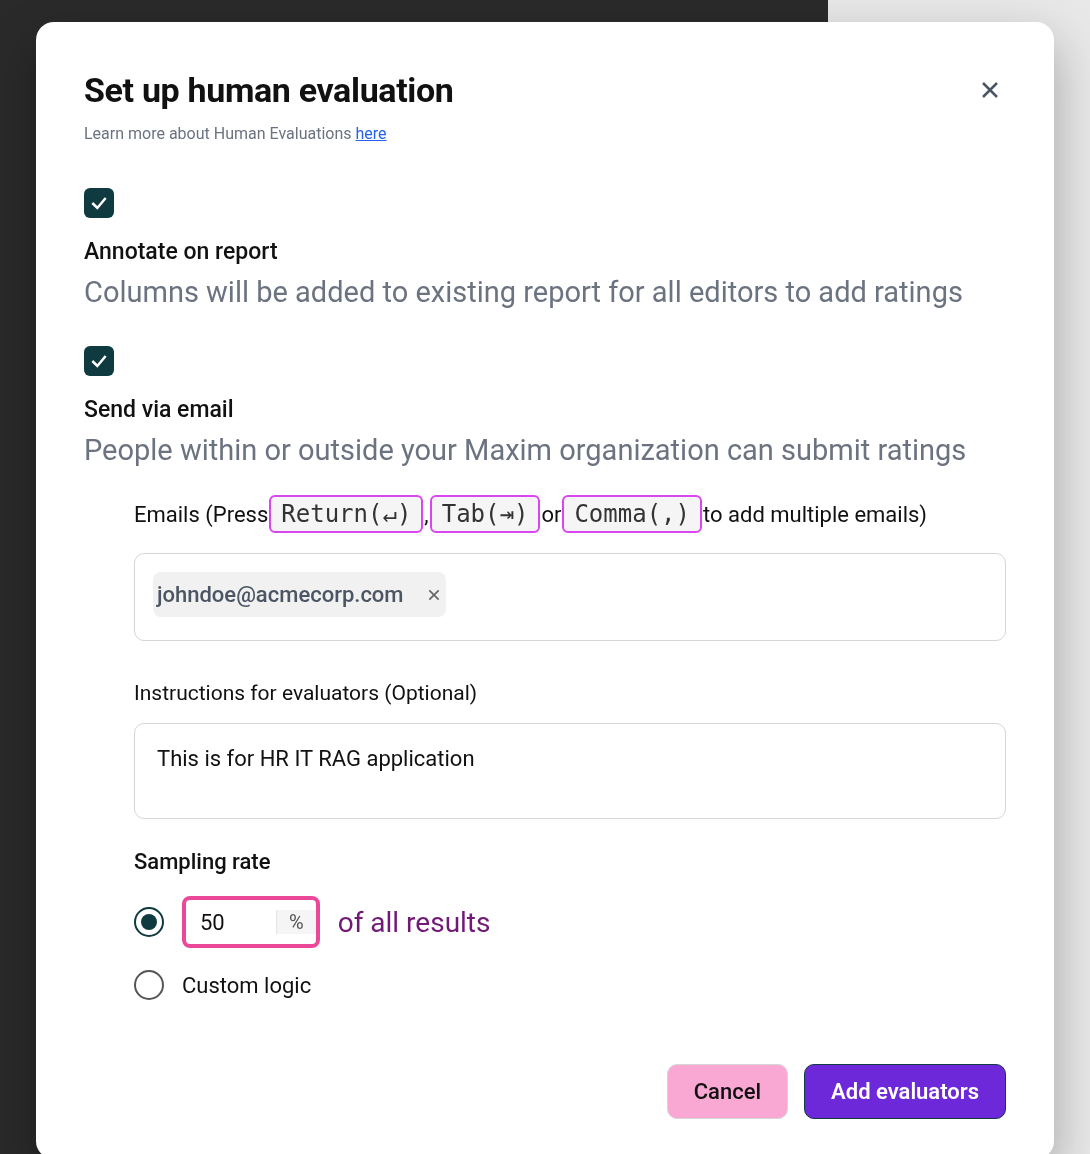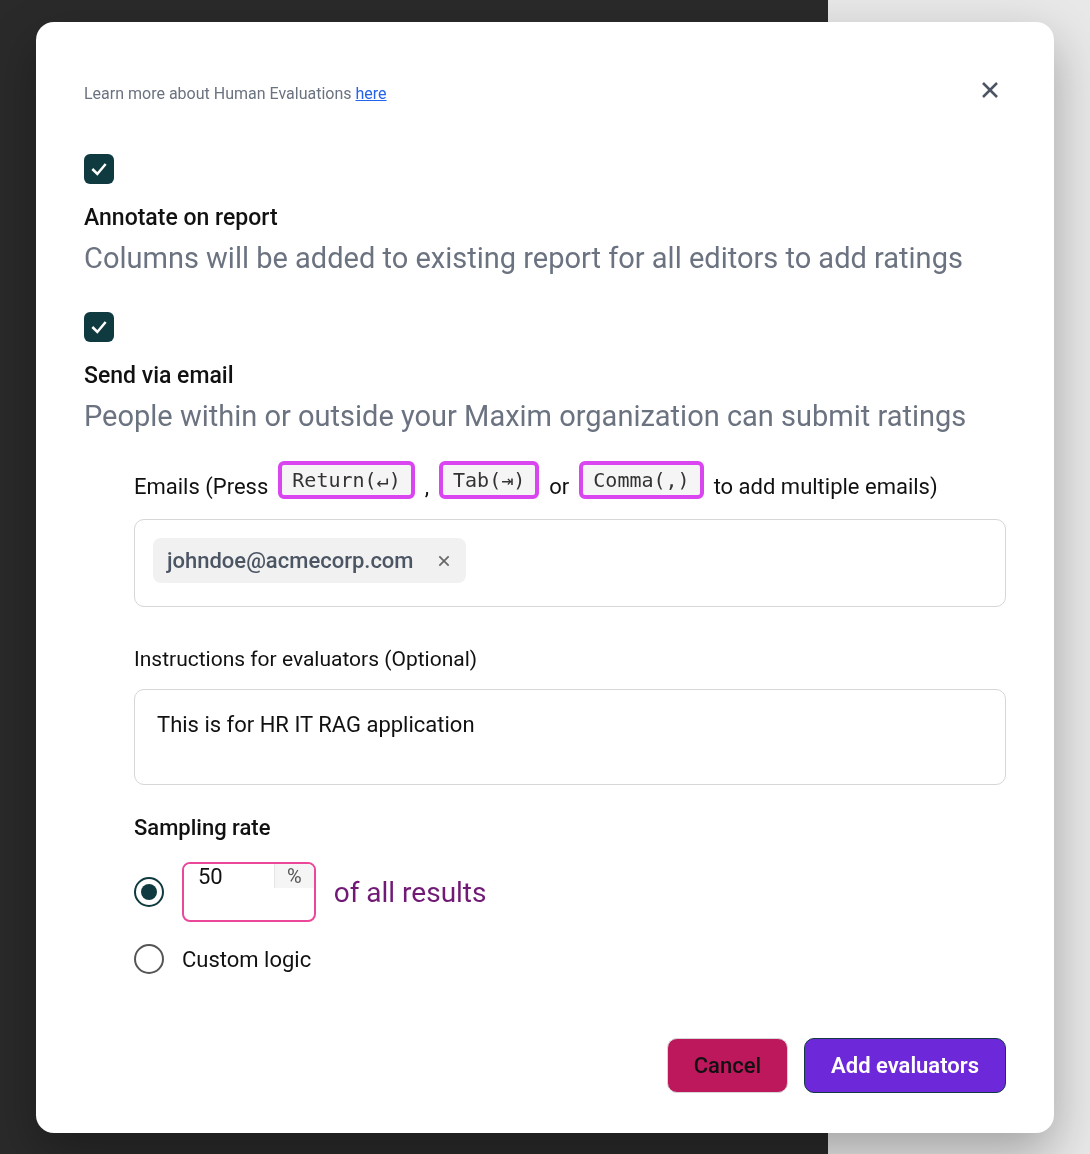--- a/index.html
+++ b/index.html
@@ -106,48 +106,48 @@
       font-size: 29px;
       color: #6b7280;
     }
     .email-section {
       margin-left: 50px;
     }
     .emails-label {
       font-size: 22px;
       color: #111;
       display: flex;
-      align-items: flex-end;
+      align-items: center;
       flex-wrap: wrap;
-      gap: 10px;
+      gap: 1px;
     }
     .kbd {
       font-family: ui-monospace, "SF Mono", Menlo, Consolas, monospace;
-      font-size: 20px;
+      font-size: 24px;
       background: #f5f5f5;
-      border: 4px solid #d946ef;
+      border: 2px solid #d946ef;
       border-radius: 6px;
       padding: 3px 10px;
       color: #333;
     }
     .email-input-box {
       margin-top: 20px;
       border: 1px solid #d6d6d6;
       border-radius: 10px;
       padding: 18px 18px;
       min-height: 88px;
       display: flex;
       align-items: flex-start;
       flex-wrap: wrap;
       gap: 8px;
     }
     .email-chip {
       background: #f1f1f1;
       border-radius: 8px;
-      padding: 10px 14px;
+      padding: 10px 4px;
       display: inline-flex;
       align-items: center;
       gap: 22px;
       font-size: 22px;
       color: #4b5563;
       font-weight: 500;
     }
     .chip-x {
       cursor: pointer;
       color: #666;
@@ -209,25 +209,25 @@
       border-color: #555;
     }
     .radio-dot {
       width: 16px;
       height: 16px;
       border-radius: 50%;
       background: #0f3a3f;
     }
     .num-input-wrap {
       display: flex;
-      align-items: flex-start;
-      border: 2px solid #ec4899;
+      align-items: center;
+      border: 4px solid #ec4899;
       border-radius: 8px;
       overflow: hidden;
-      height: 60px;
+      height: 52px;
     }
     .num-input {
       border: none;
       width: 90px;
       padding: 0 14px;
       font-size: 22px;
       color: #111;
       font-family: inherit;
       outline: none;
     }
@@ -256,39 +256,40 @@
     }
     .btn {
       font-size: 22px;
       padding: 14px 26px;
       border-radius: 10px;
       cursor: pointer;
       font-family: inherit;
       font-weight: 500;
     }
     .btn-secondary {
-      background: #be185d;
+      background: #f9a8d4;
       border: 1px solid #d6d6d6;
       color: #111;
     }
     .btn-primary {
       background: #6d28d9;
       border: 1px solid #113a44;
       color: #fff;
       font-weight: 600;
     }
   </style>
 </head>
 <body>
 
 <div class="dim-bg"></div>
 
 <div class="modal">
   <div class="modal-header">
     <div>
+      <h1 class="modal-title">Set up human evaluation</h1>
       <p class="modal-subtitle">
         <span>Learn more about Human Evaluations </span><a href="#">here</a>
       </p>
     </div>
     <button class="close-btn">
       <svg viewBox="0 0 24 24">
           <line x1="5" y1="5" x2="19" y2="19"></line>
           <line x1="19" y1="5" x2="5" y2="19"></line>
         </svg>
     </button>

